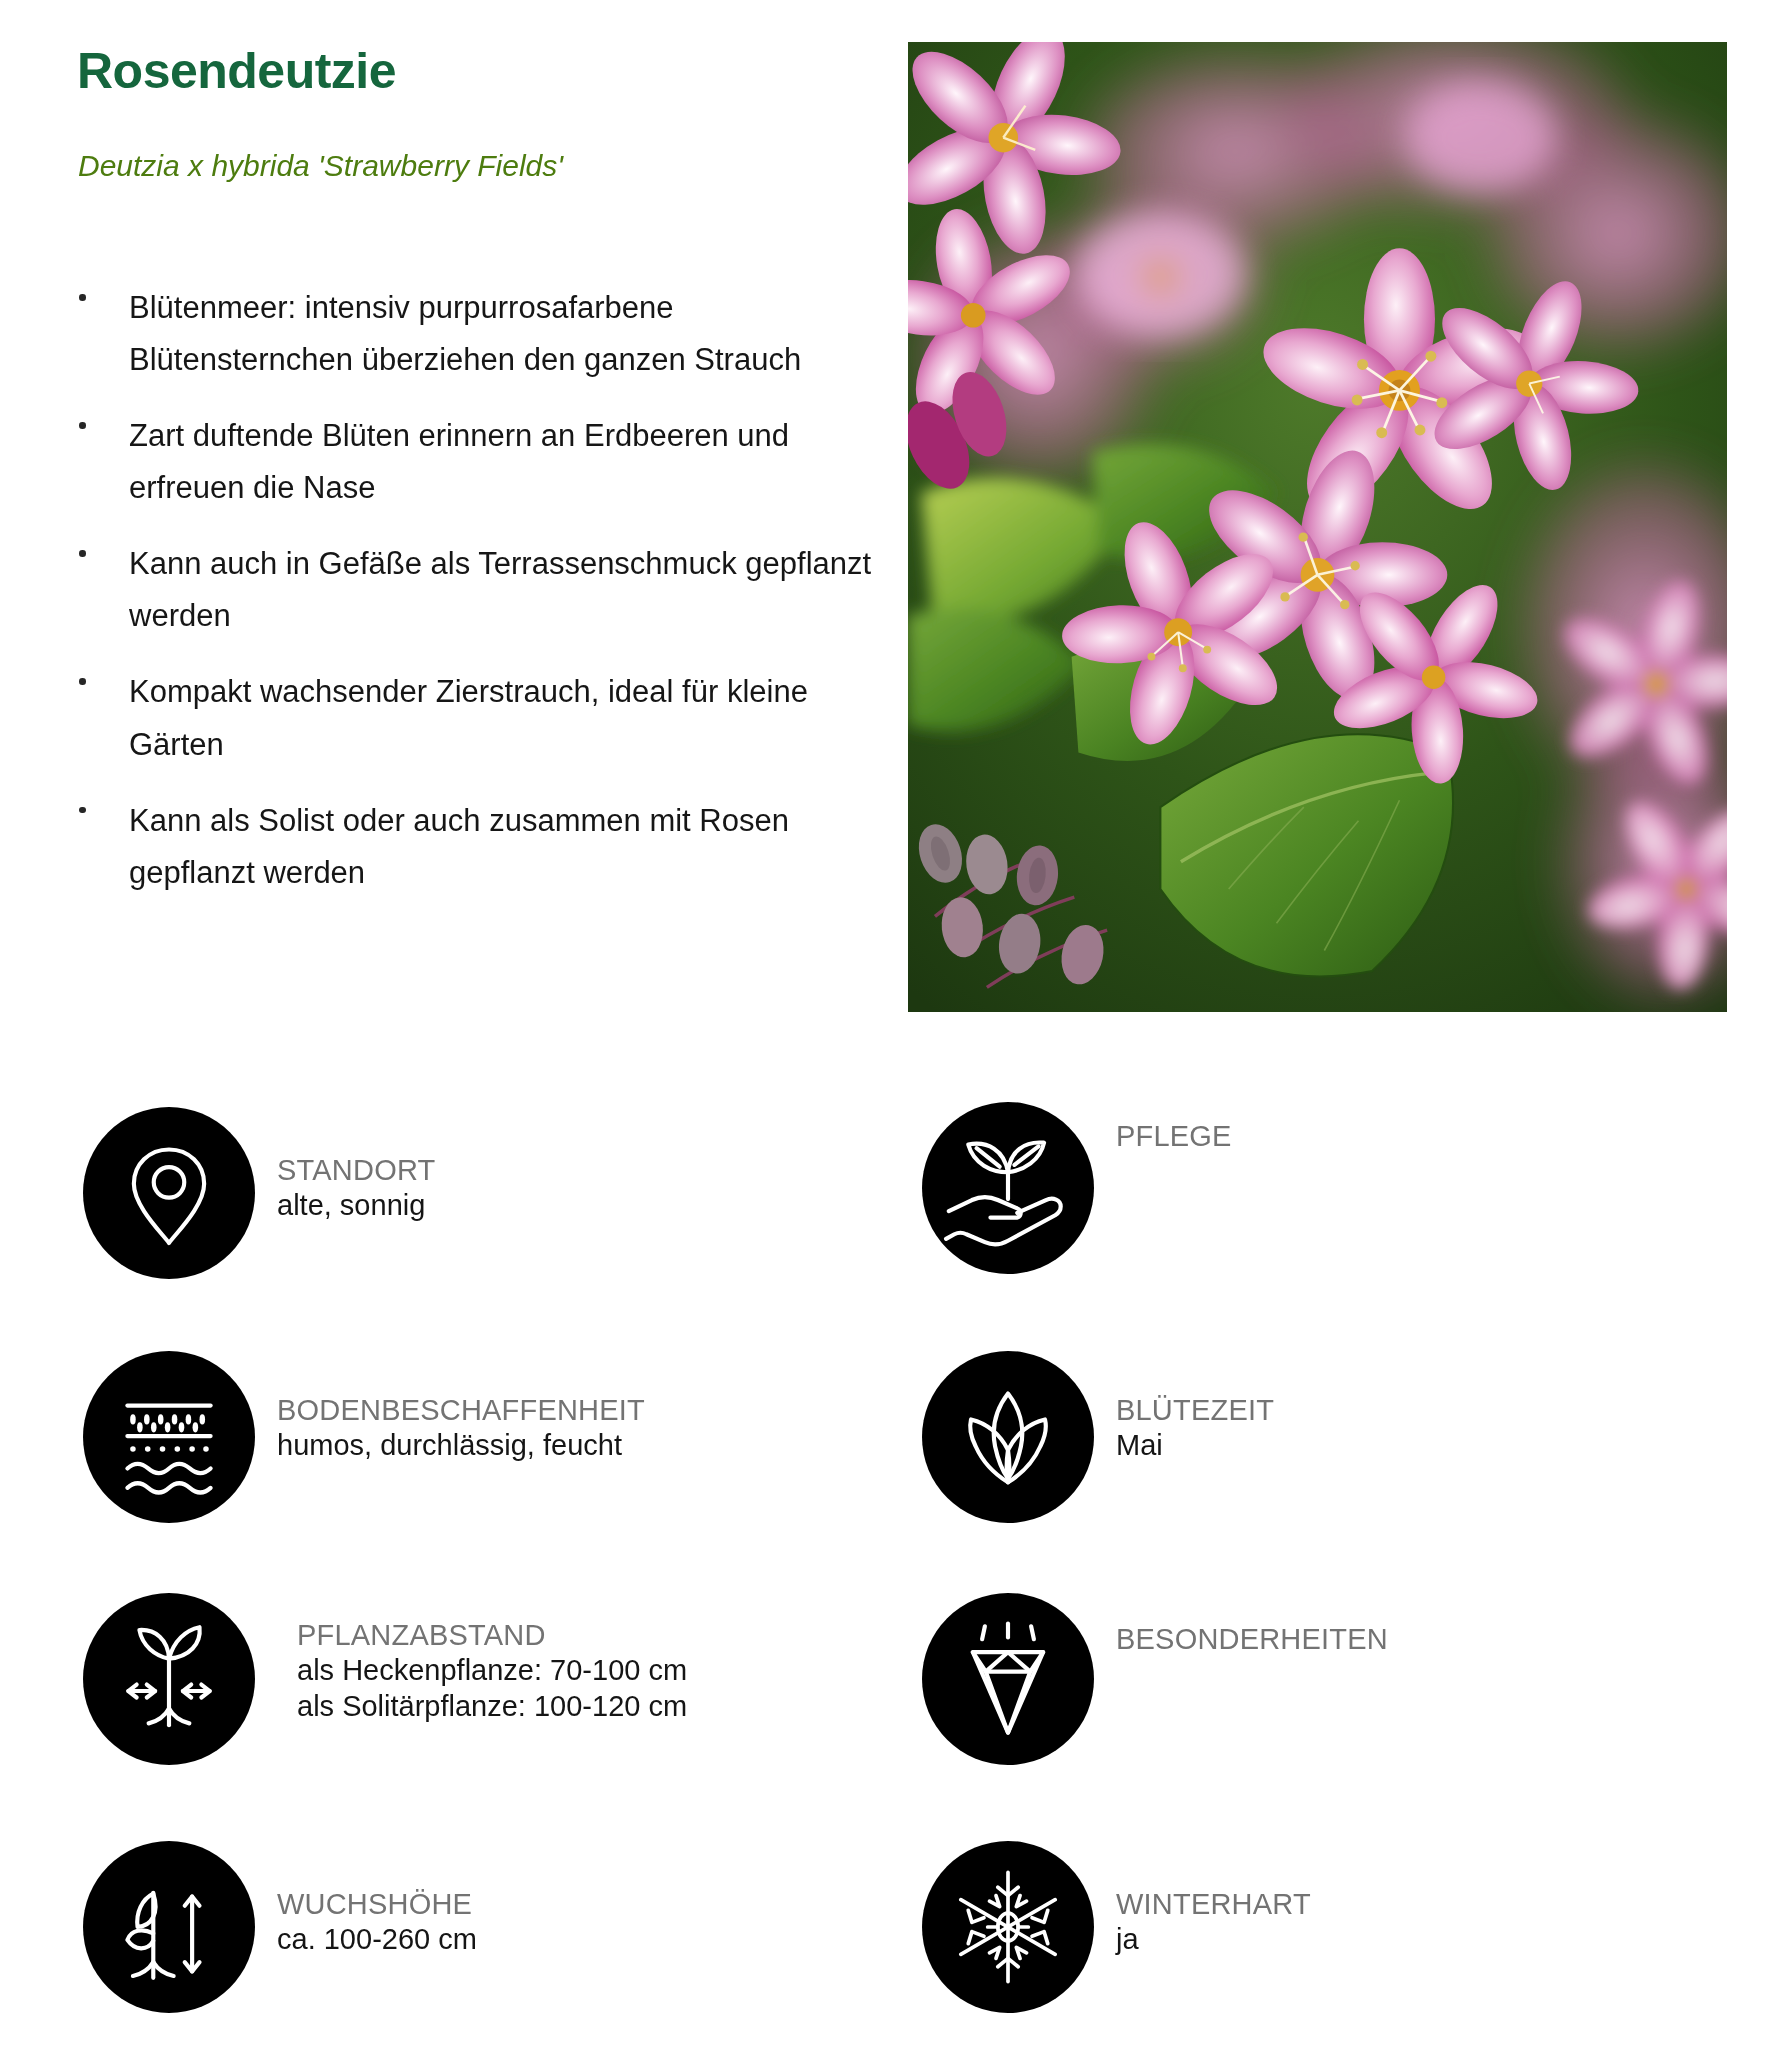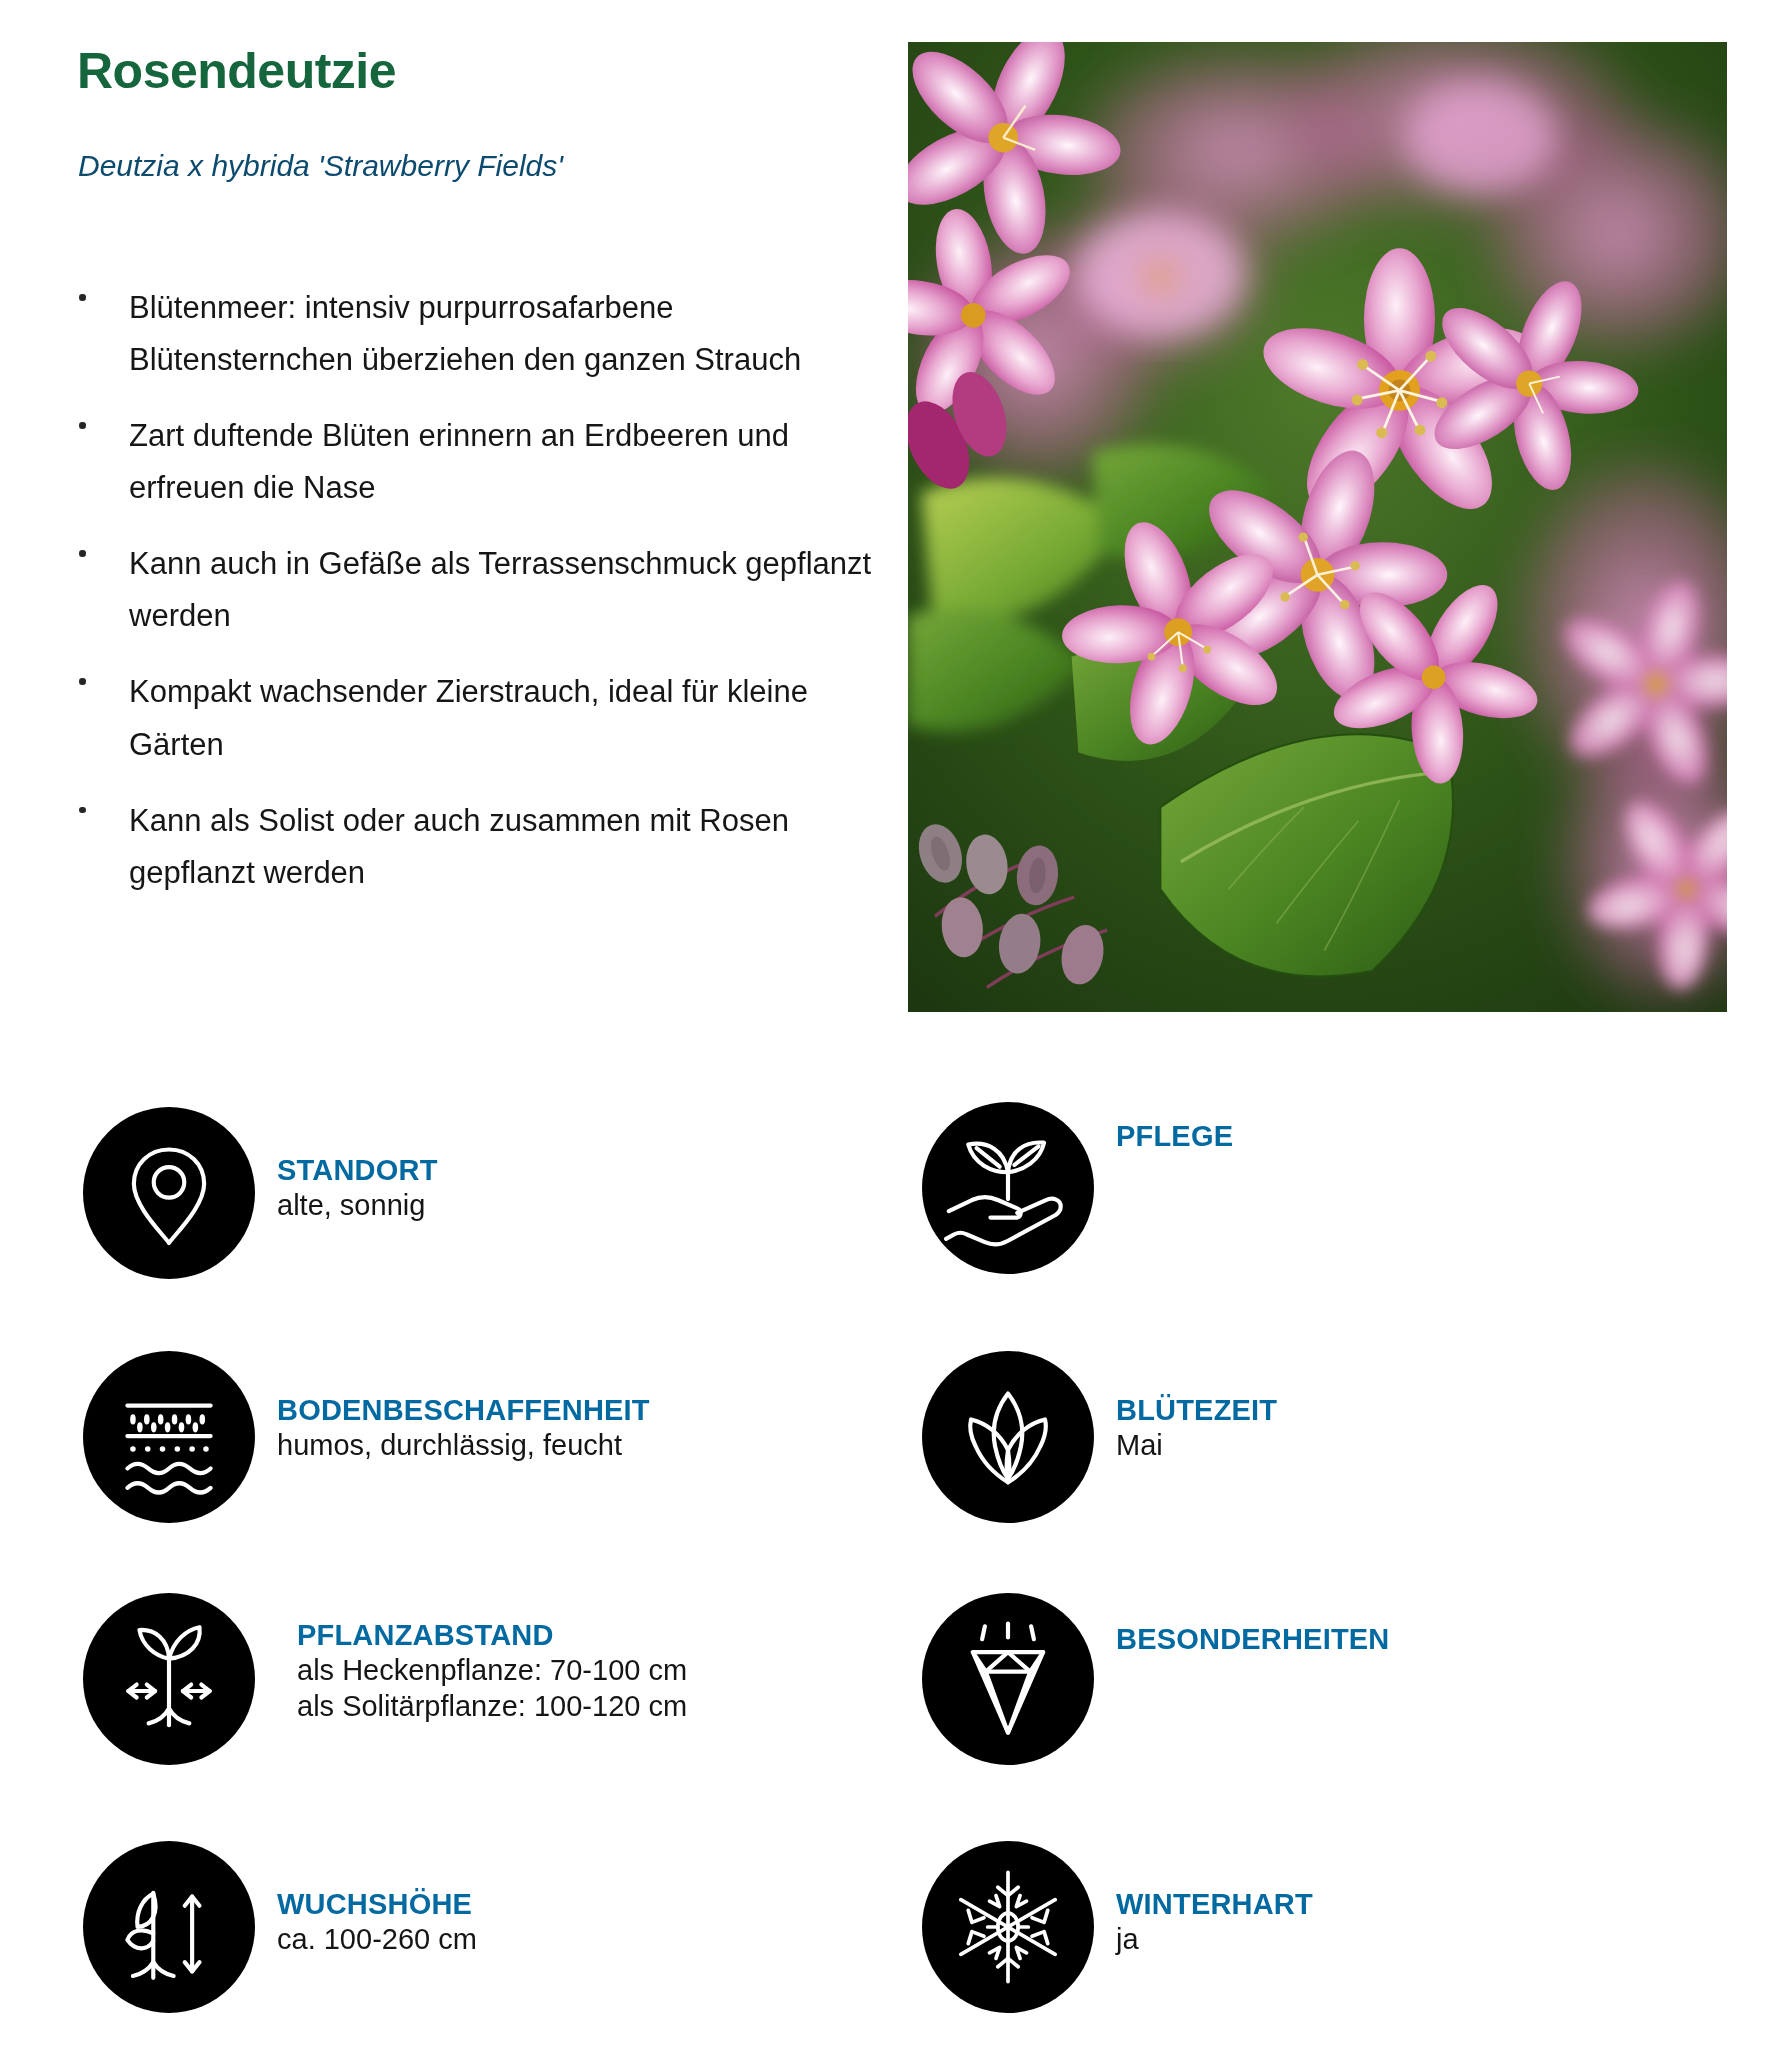--- a/index.html
+++ b/index.html
@@ -12,21 +12,21 @@
   #sheet { position: relative; width: 1771px; height: 2066px; background:#fff; }
 
   
   .title {
     position: absolute; left: 77px; top: 42px;
     font-size: 50px; font-weight: 700; letter-spacing: -0.5px;
     color: #15663D; white-space: nowrap;
   }
   .subtitle {
     position: absolute; left: 78px; top: 149px;
-    font-size: 30px; font-style: italic; color: #0c4a6e; white-space: nowrap;
+    font-size: 30px; font-style: italic; color: #4d7c0f; white-space: nowrap;
   }
 
   
   .bullets { position: absolute; left: 69px; top: 258px; width: 830px; }
   .bullet-row { position: relative; margin-bottom: 2.8px; margin-top: 24px; }
   .bullet-dot {
     position: absolute; left: 10px; top: 12px;
     width: 6.5px; height: 6.5px; border-radius: 50%; background: #262626;
   }
   .bullet-text {
@@ -45,21 +45,21 @@
   
   .info-item { position: absolute; }
   .badge {
     position: absolute; left: 0; top: 0;
     width: 172px; height: 172px; border-radius: 50%;
     background: #000000;
   }
   .badge svg { position:absolute; left:0; top:0; width:172px; height:172px; }
   .info-text { position: absolute; }
   .info-label {
-    font-size: 29px; font-weight: 700; color: #0369a1; letter-spacing: 0.2px;
+    font-size: 29px; font-weight: 400; color: #737373; letter-spacing: 0.2px;
     line-height: 1.22; white-space: nowrap;
   }
   .info-value {
     font-size: 29px; font-weight: 400; color: #151515;
     line-height: 1.22; white-space: pre-line;
   }
 </style>
 </head>
 <body>
 

